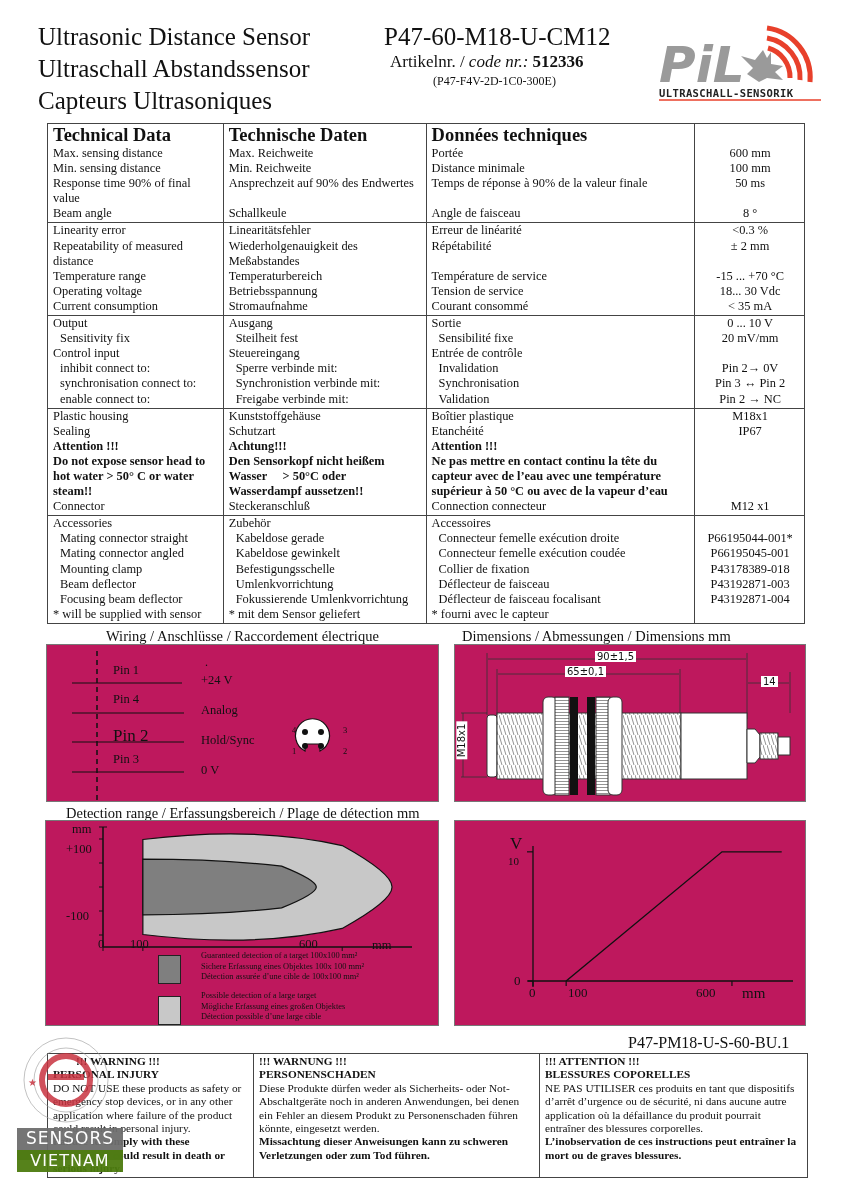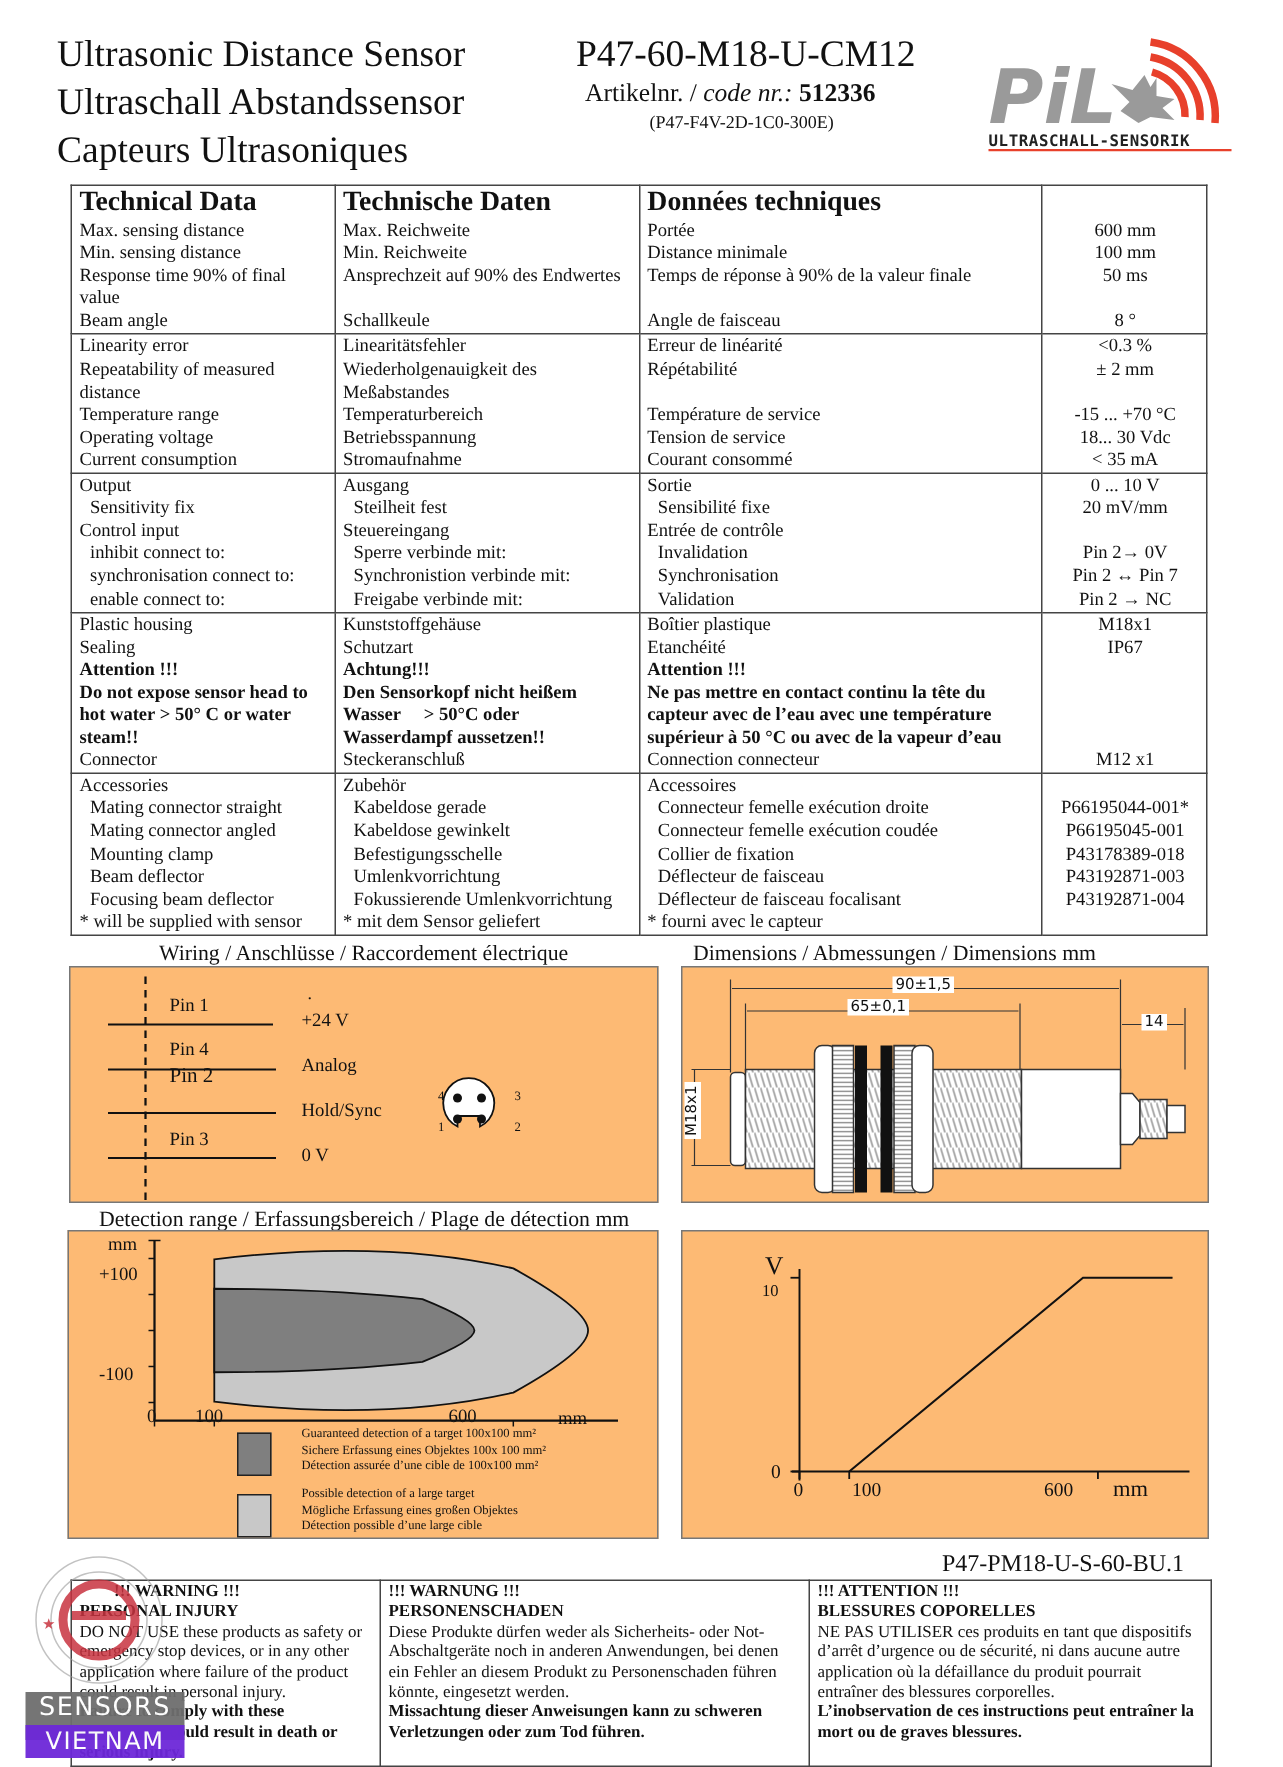--- a/index.html
+++ b/index.html
@@ -26,36 +26,36 @@
   table.spec td.c3 { width: 269px; }
   table.spec td.c4 { width: 110px; text-align: center; }
   .hdr { font-size: 18.5px; font-weight: bold; line-height: 22px; display: block; }
   .ln { display: block; white-space: nowrap; }
   .ind { padding-left: 7px; }
   .bold { font-weight: bold; }
   .wrap { white-space: normal; }
 
   
   .caption { position: absolute; font-size: 14.5px; line-height: 18px; white-space: nowrap; }
-  .box { position: absolute; border: 1.5px solid #777; background: #fdba74; }
+  .box { position: absolute; border: 1.5px solid #777; background: #be185d; }
 
   .small { font-size: 8.4px; line-height: 10.5px; white-space: nowrap; }
   .footer-code { position: absolute; left: 628px; top: 1034px; font-size: 16px; white-space: nowrap; }
 
   
   table.warn { position: absolute; left: 47px; top: 1053px; width: 761px; border-collapse: collapse; font-size: 11.3px; line-height: 13.4px; }
   table.warn td { border: 1.5px solid #444; vertical-align: top; padding: 1px 4px 1px 5px; margin-top: 12px; }
   table.warn td.w1 { width: 206px; }
   table.warn td.w2 { width: 286px; }
   .wl { display: block; }
 
   
   .wm { position: absolute; left: 18px; top: 1034px; width: 120px; height: 140px; }
   .wm-sensors { position: absolute; left: 17px; top: 1128px; width: 106px; height: 32px; background: #6e6e6e; color: #fff; font-family: "DejaVu Sans", sans-serif; font-size: 17px; line-height: 20px; text-align: center; letter-spacing: 1px; opacity: 0.95; }
-  .wm-vietnam { position: absolute; left: 17px; top: 1150px; width: 106px; height: 22px; background: #6d28d9; color: #fff; font-family: "DejaVu Sans", sans-serif; font-size: 16px; line-height: 22px; text-align: center; letter-spacing: 1px; opacity: 0.95; }
+  .wm-vietnam { position: absolute; left: 17px; top: 1150px; width: 106px; height: 22px; background: #4d7c0f; color: #fff; font-family: "DejaVu Sans", sans-serif; font-size: 16px; line-height: 22px; text-align: center; letter-spacing: 1px; opacity: 0.95; }
 </style>
 </head>
 <body>
 
 <div class="title-line" style="top:22px">Ultrasonic Distance Sensor</div>
 <div class="title-line" style="top:54px">Ultraschall Abstandssensor</div>
 <div class="title-line" style="top:86px">Capteurs Ultrasoniques</div>
 
 <div class="model">P47-60-M18-U-CM12</div>
 <div class="code"><span>Artikelnr. / </span><i>code nr.:</i> <b>512336</b></div>
@@ -167,21 +167,21 @@
       <span class="ln">Entrée de contrôle</span>
       <span class="ln ind">Invalidation</span>
       <span class="ln ind">Synchronisation</span>
       <span class="ln ind">Validation</span>
     </td>
     <td class="c4">
       <span class="ln">0 ... 10 V</span>
       <span class="ln">20  mV/mm</span>
       <span class="ln">&nbsp;</span>
       <span class="ln">Pin  2→ 0V</span>
-      <span class="ln">Pin 2 ↔ Pin 7</span>
+      <span class="ln">Pin 3 ↔ Pin 2</span>
       <span class="ln">Pin 2 → NC</span>
     </td>
   </tr>
   <tr>
     <td class="c1">
       <span class="ln">Plastic  housing</span>
       <span class="ln">Sealing</span>
       <span class="ln bold">Attention !!!</span>
       <span class="ln bold wrap" style="line-height:15.1px">Do not expose sensor head to hot water &gt; 50° C or water steam!!</span>
       <span class="ln">Connector</span>
@@ -267,21 +267,21 @@
     <g>
       <path d="M 258 106 A 17 17 0 1 1 273 106 L 273 99 L 258 99 Z" fill="#fff" stroke="#111" stroke-width="1.2"></path>
       <circle cx="258" cy="87" r="3" fill="#111"></circle>
       <circle cx="274" cy="87" r="3" fill="#111"></circle>
       <circle cx="258" cy="101" r="3" fill="#111"></circle>
       <circle cx="274" cy="101" r="3" fill="#111"></circle>
     </g>
   </svg>
   <span class="abs" style="left:66px;top:18px;font-size:12.5px">Pin 1</span>
   <span class="abs" style="left:66px;top:47px;font-size:12.5px">Pin 4</span>
-  <span class="abs" style="left:66px;top:65px;font-size:14px">Pin 2</span>
+  <span class="abs" style="left:66px;top:81px;font-size:17px">Pin 2</span>
   <span class="abs" style="left:66px;top:107px;font-size:12.5px">Pin 3</span>
   <span class="abs" style="left:158px;top:10px;font-size:12px">.</span>
   <span class="abs" style="left:154px;top:28px;font-size:12.5px">+24 V</span>
   <span class="abs" style="left:154px;top:58px;font-size:12.5px">Analog</span>
   <span class="abs" style="left:154px;top:88px;font-size:12.5px">Hold/Sync</span>
   <span class="abs" style="left:154px;top:118px;font-size:12.5px">0 V</span>
   <span class="abs small" style="left:245px;top:80px;font-size:8.5px">4</span>
   <span class="abs small" style="left:296px;top:80px;font-size:8.5px">3</span>
   <span class="abs small" style="left:245px;top:101px;font-size:8.5px">1</span>
   <span class="abs small" style="left:296px;top:101px;font-size:8.5px">2</span>

